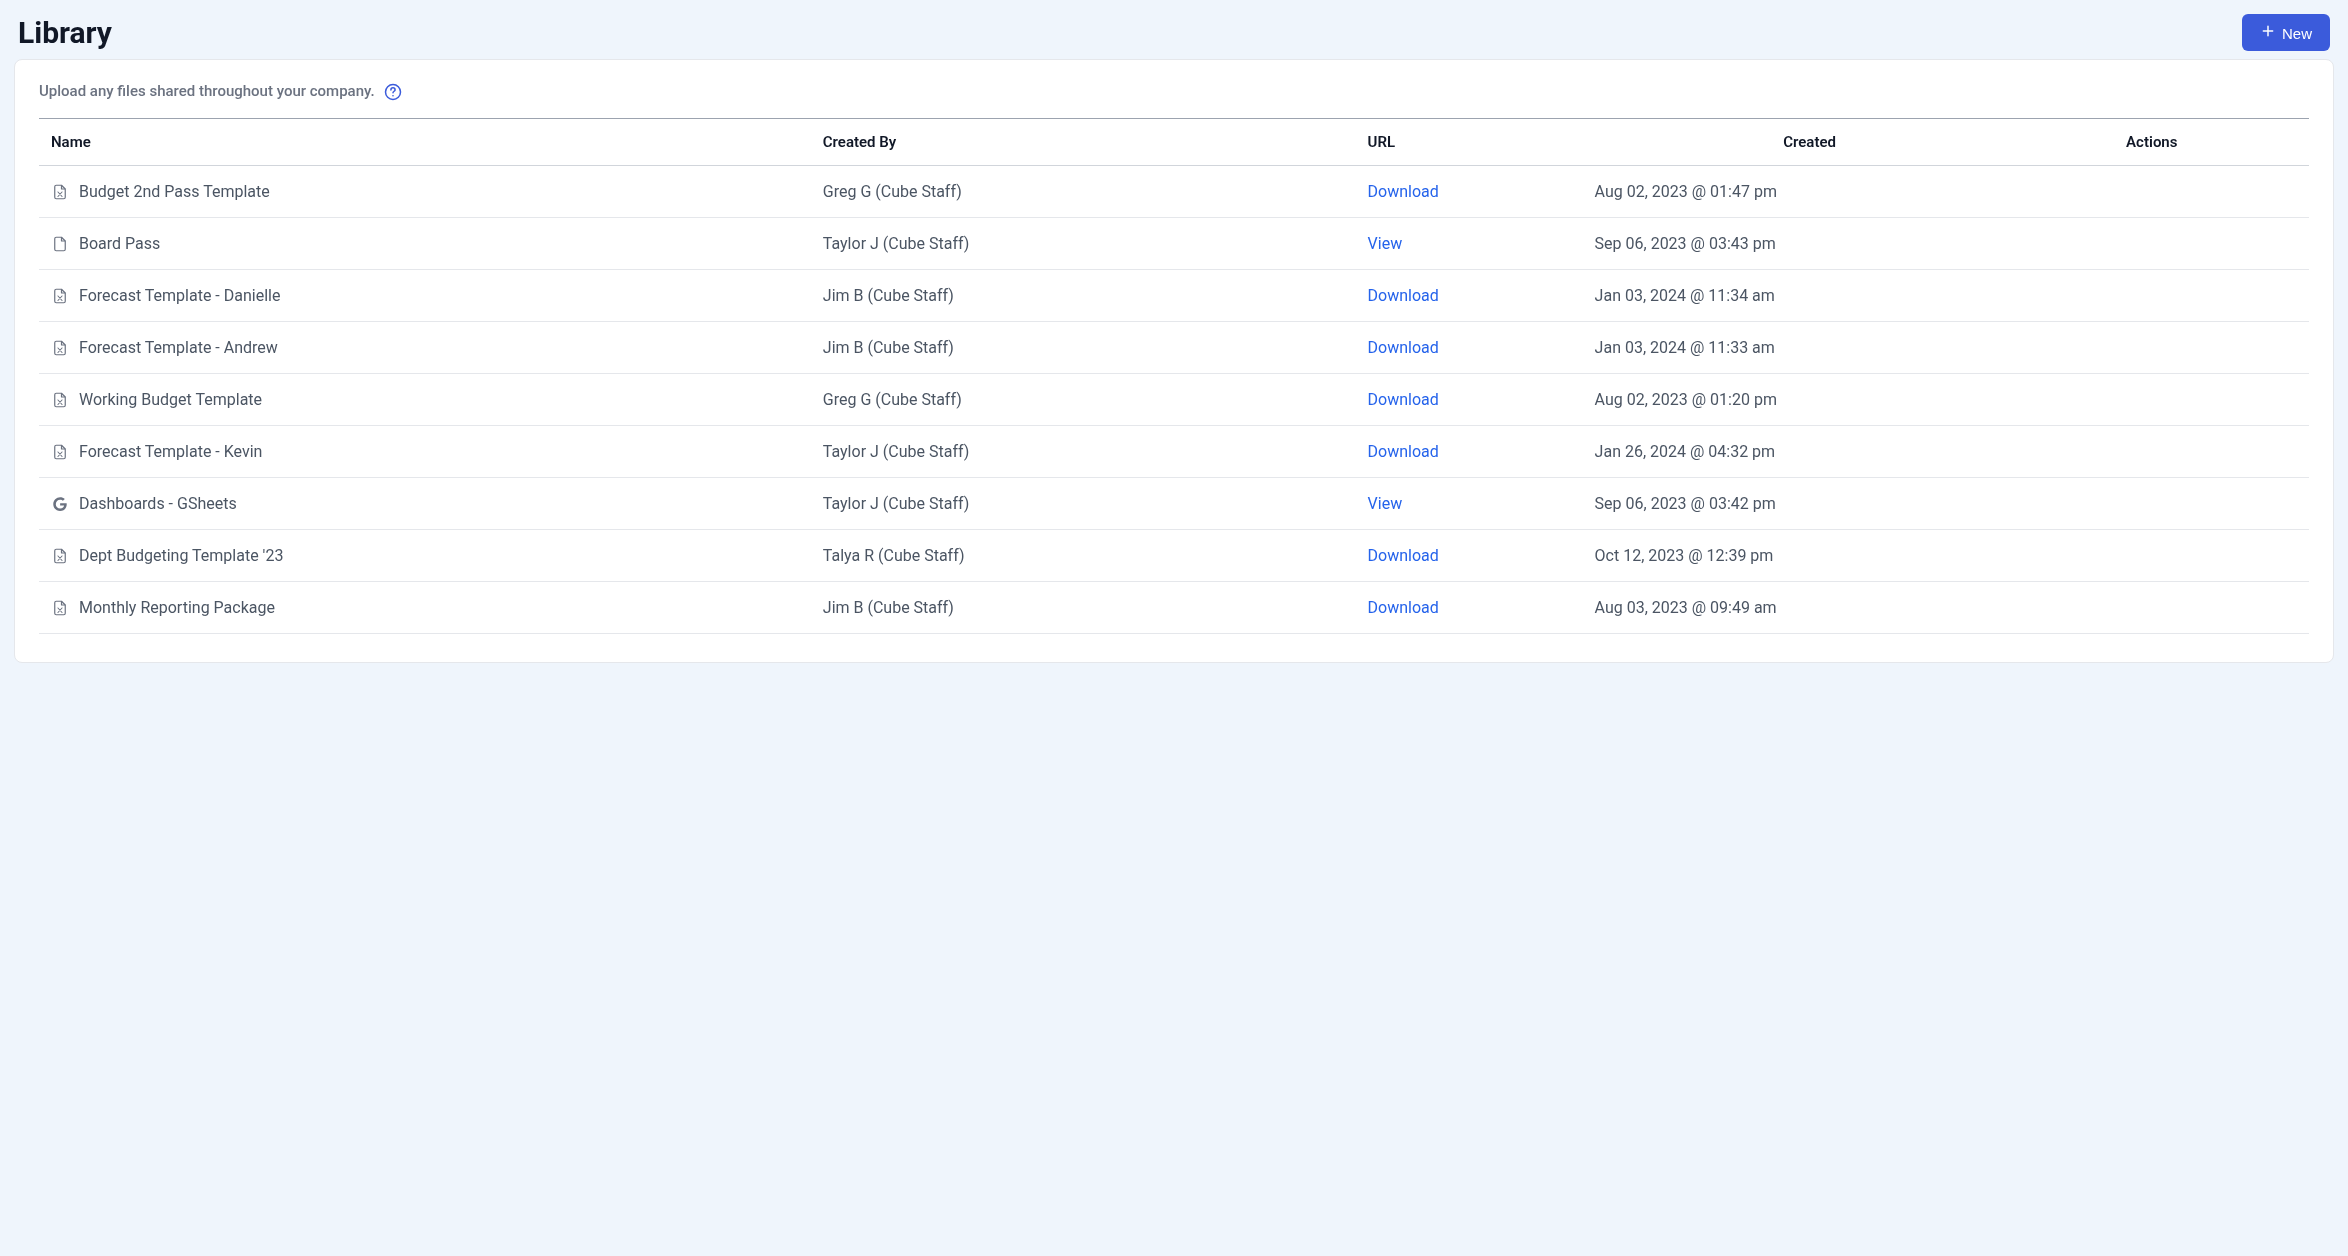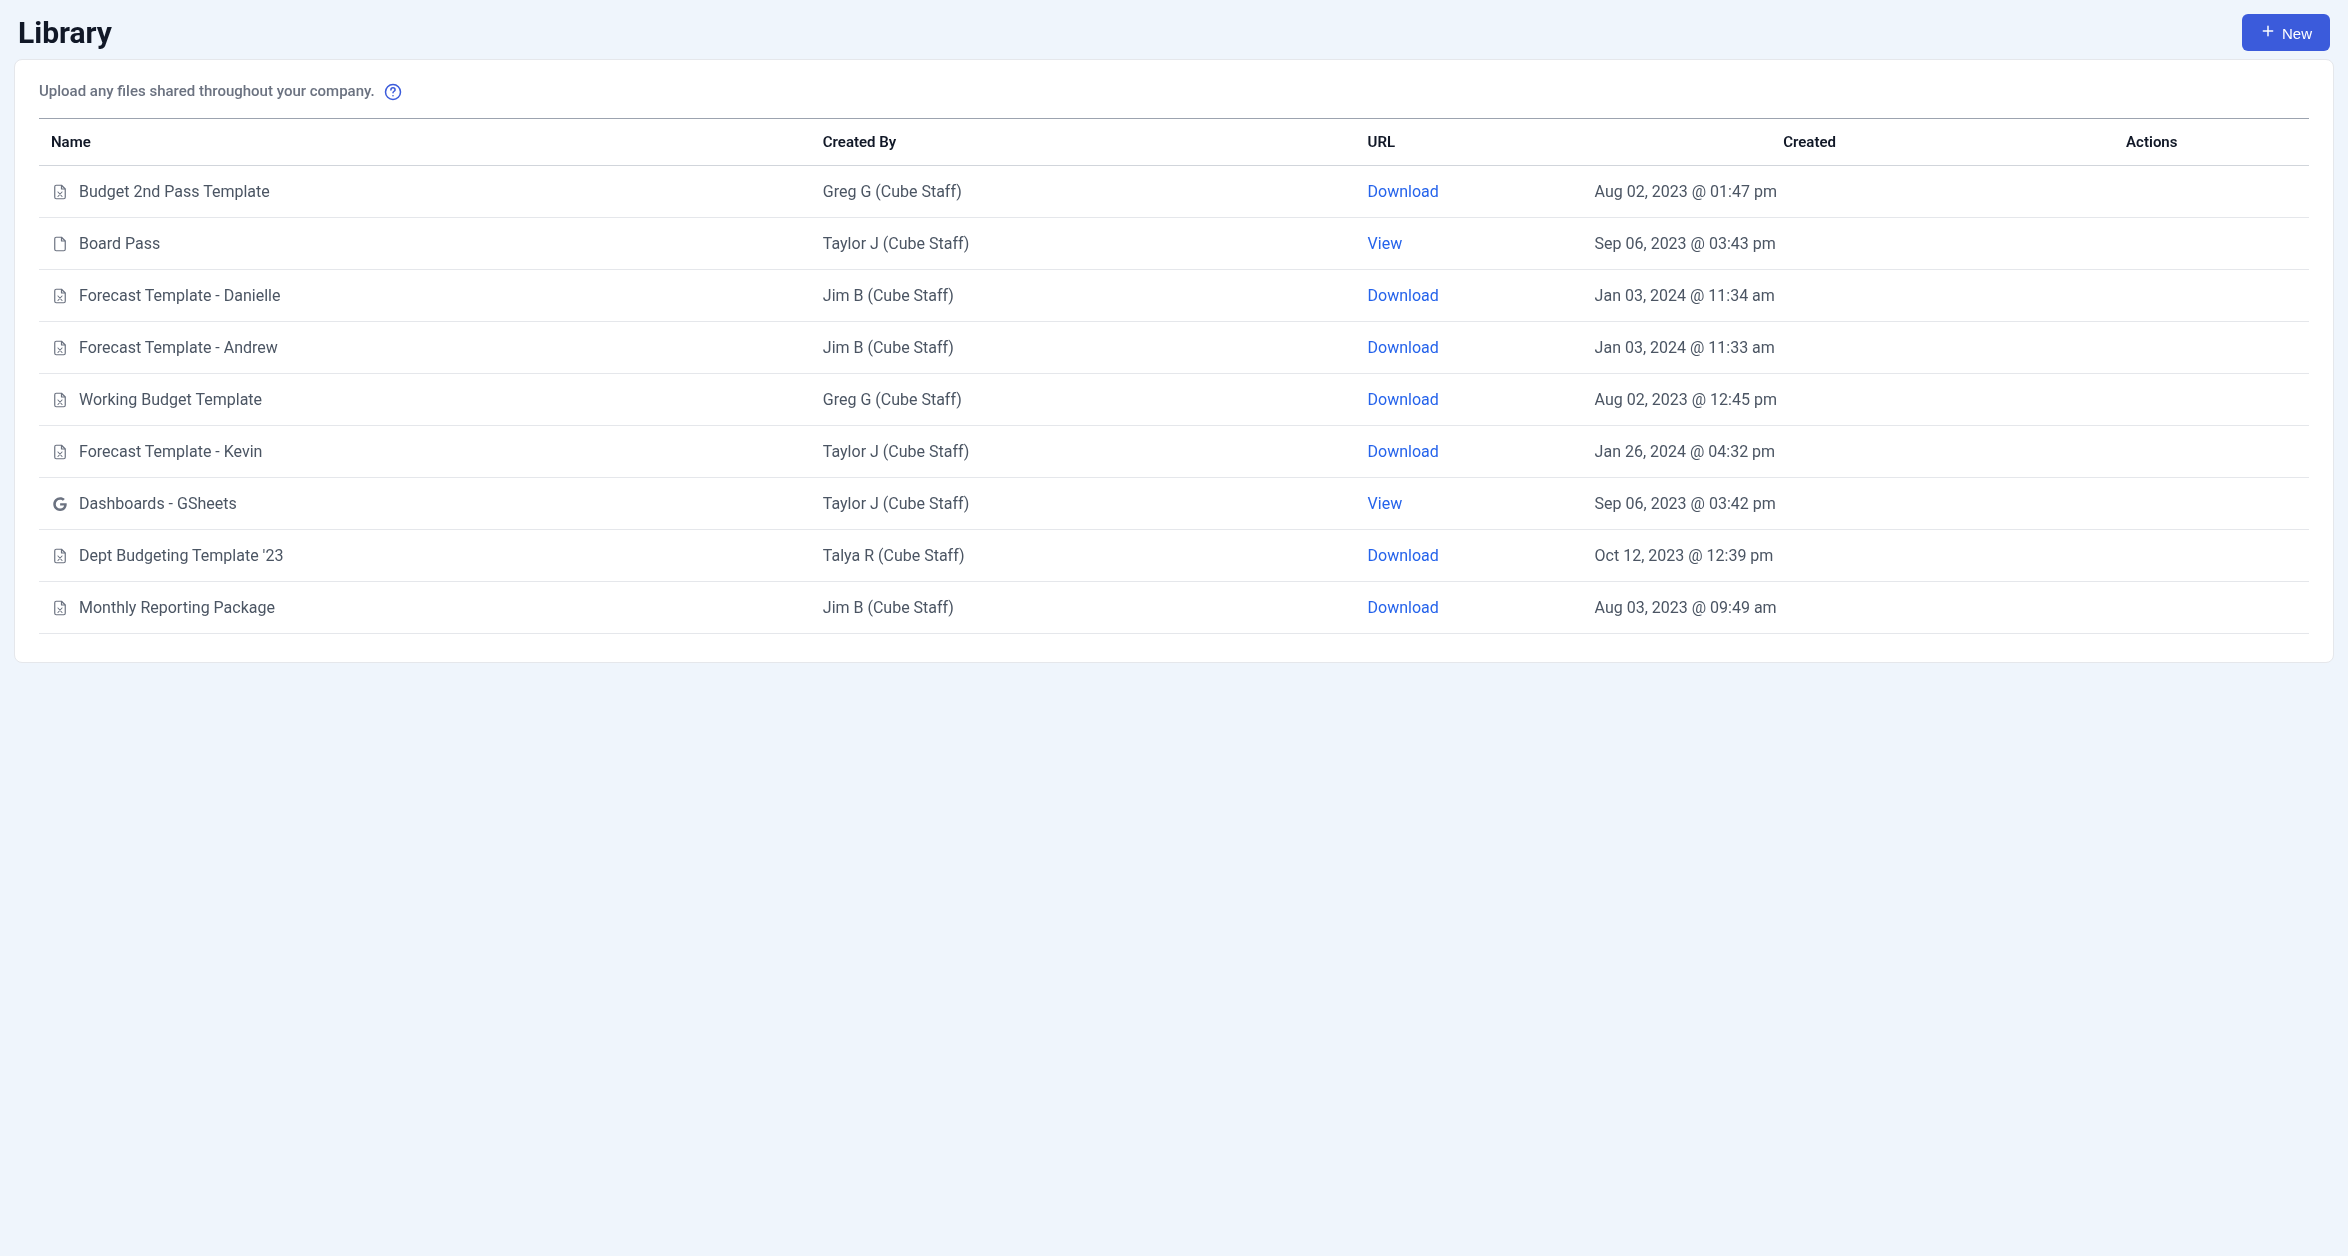--- a/index.html
+++ b/index.html
@@ -240,21 +240,21 @@
                   <path d="M14 3H7a2 2 0 00-2 2v14a2 2 0 002 2h10a2 2 0 002-2V8l-5-5z" stroke="#6b7280" stroke-width="1.6" stroke-linejoin="round"></path>
                   <path d="M14 3v5h5" stroke="#6b7280" stroke-width="1.6" stroke-linejoin="round"></path>
                   <path d="M9.3 12l5.4 6M14.7 12l-5.4 6" stroke="#6b7280" stroke-width="1.4" stroke-linecap="round"></path>
                 </svg>
               </span>
               <span>Working Budget Template</span>
             </div>
           </td>
           <td>Greg G (Cube Staff)</td>
           <td><a class="link">Download</a></td>
-          <td>Aug 02, 2023 @ 12:45 pm</td>
+          <td>Aug 02, 2023 @ 01:20 pm</td>
           <td></td>
         </tr>
         <tr>
           <td>
             <div class="name-cell">
               <span class="file-icon">
                 <svg viewBox="0 0 24 24" fill="none">
                   <path d="M14 3H7a2 2 0 00-2 2v14a2 2 0 002 2h10a2 2 0 002-2V8l-5-5z" stroke="#6b7280" stroke-width="1.6" stroke-linejoin="round"></path>
                   <path d="M14 3v5h5" stroke="#6b7280" stroke-width="1.6" stroke-linejoin="round"></path>
                   <path d="M9.3 12l5.4 6M14.7 12l-5.4 6" stroke="#6b7280" stroke-width="1.4" stroke-linecap="round"></path>

